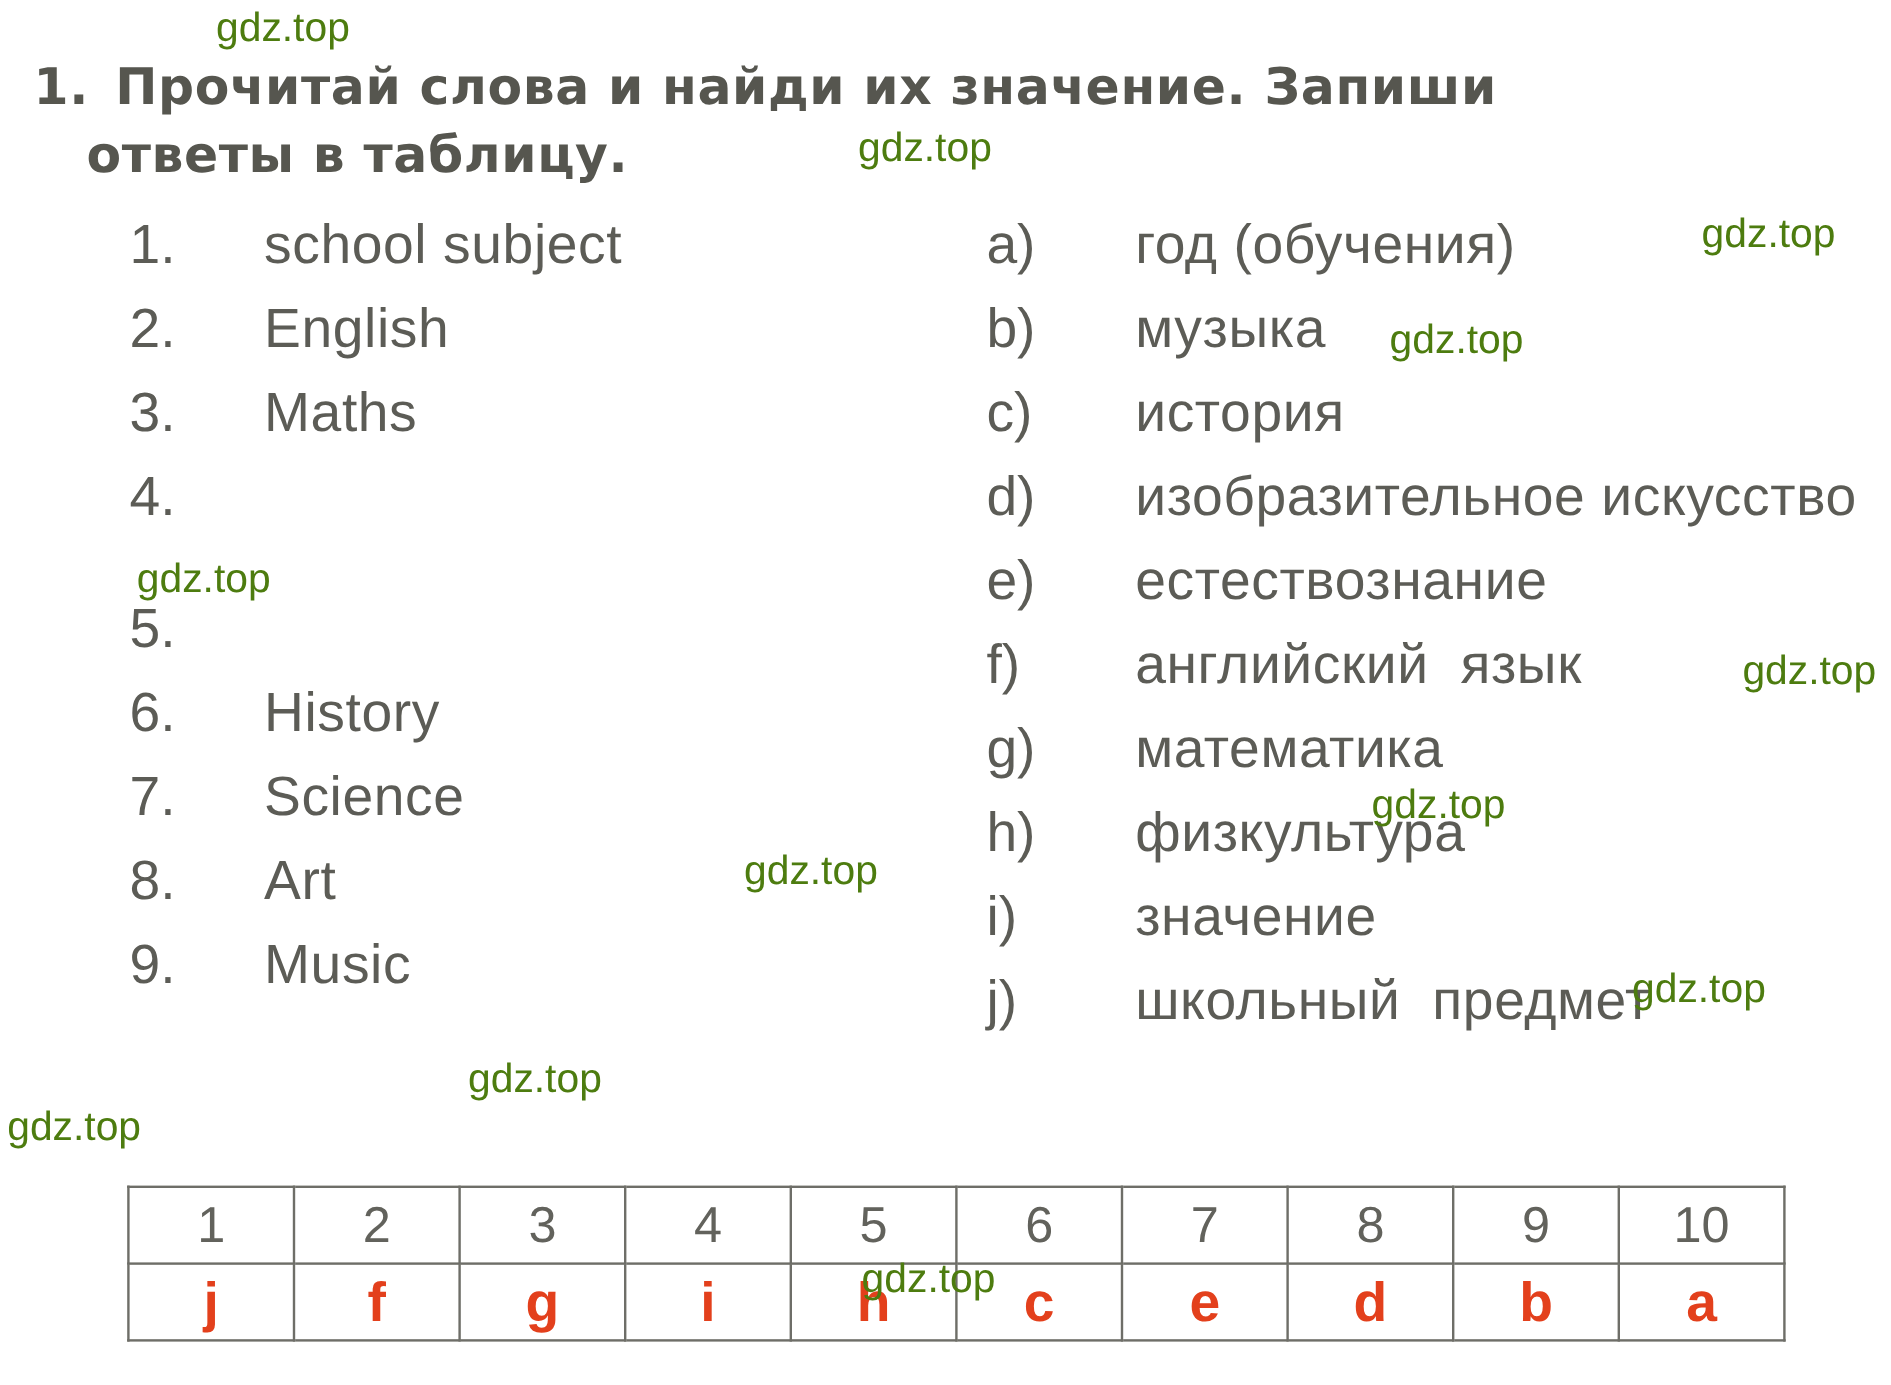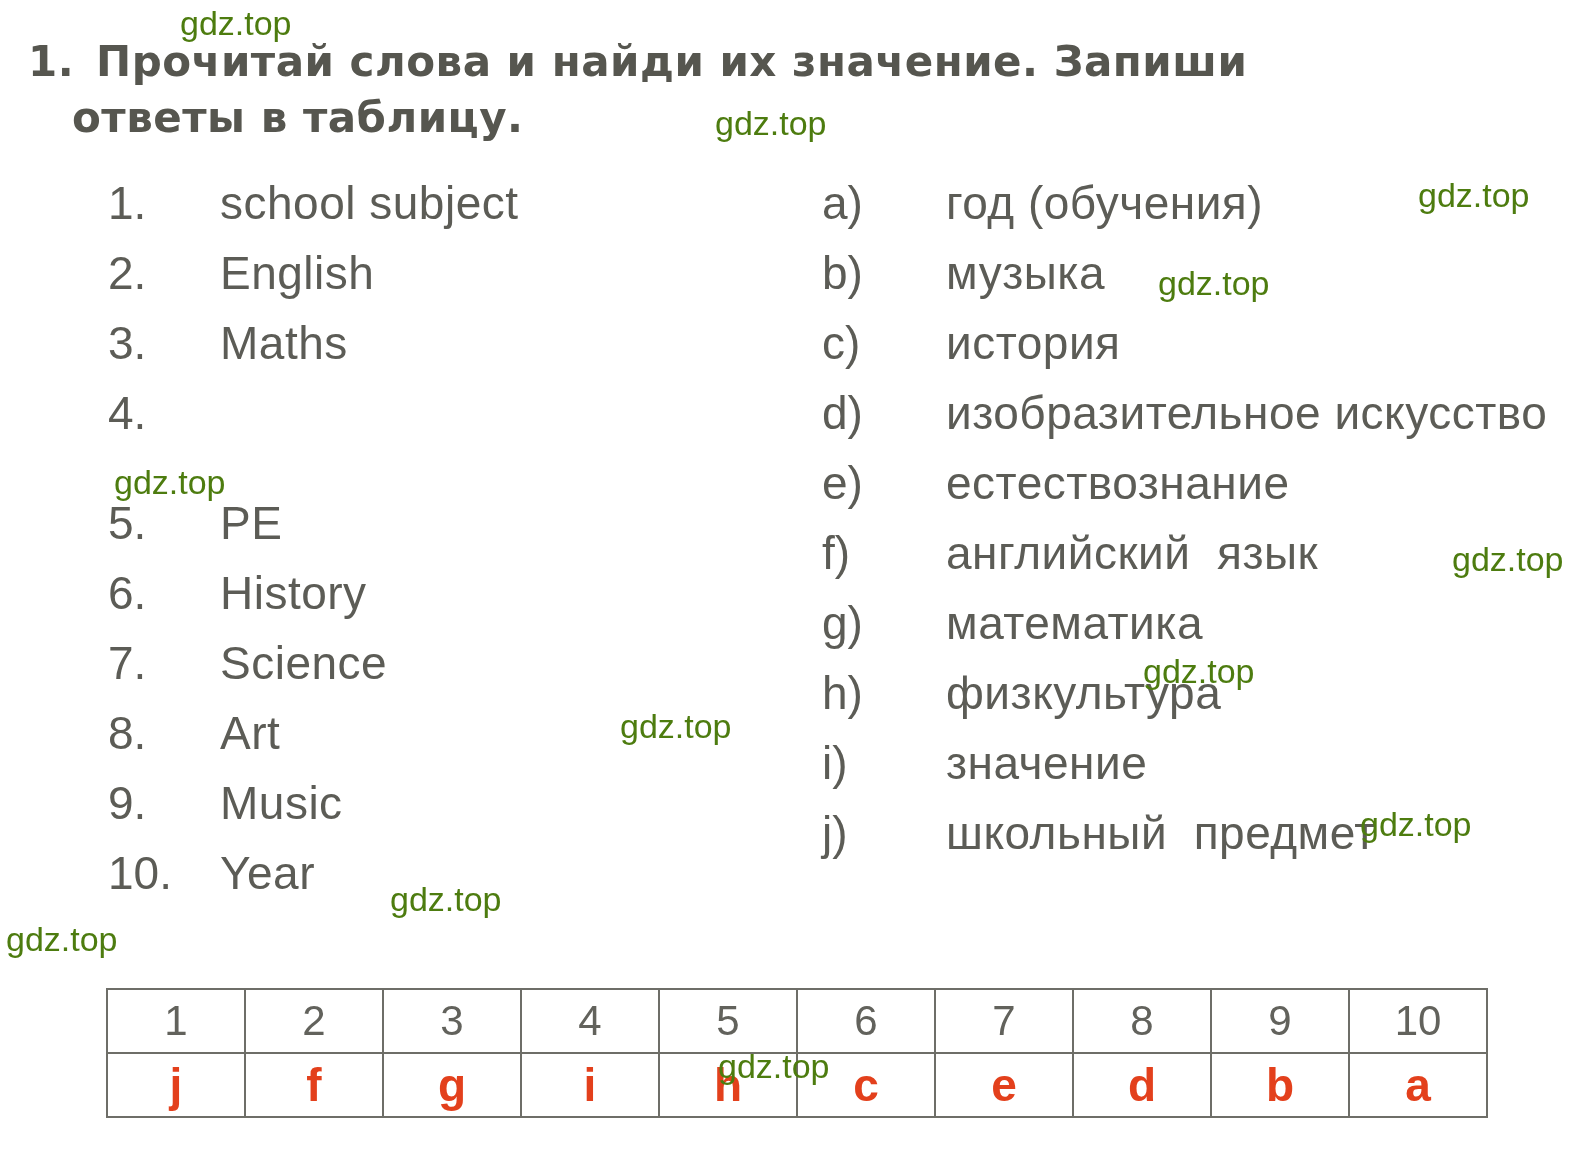--- a/index.html
+++ b/index.html
@@ -14,21 +14,21 @@
     overflow: hidden;
     font-family: "Liberation Sans", sans-serif;
     color: #5a5a55;
     -webkit-font-smoothing: antialiased;
   }
 
   
   #task-heading {
     position: absolute;
     left: 28px;
-    top: 35px;
+    top: 46px;
     width: 1500px;
     font-family: "DejaVu Sans", sans-serif;
     font-weight: bold;
     font-size: 42px;
     line-height: 54px;
     letter-spacing: 0.5px;
     color: #56564f;
   }
   #task-heading .hnum {
     display: inline-block;
@@ -143,41 +143,36 @@
     <div class="entry">
       <span class="marker">3.</span>
       <span class="label">Maths</span>
     </div>
     <div class="entry">
       <span class="marker">4.</span>
     </div>
     <div class="gap-left"></div>
     <div class="entry">
       <span class="marker">5.</span>
-      <span class="label">PE</span>
     </div>
     <div class="entry">
       <span class="marker">6.</span>
       <span class="label">History</span>
     </div>
     <div class="entry">
       <span class="marker">7.</span>
       <span class="label">Science</span>
     </div>
     <div class="entry">
       <span class="marker">8.</span>
       <span class="label">Art</span>
     </div>
     <div class="entry">
       <span class="marker">9.</span>
       <span class="label">Music</span>
-    </div>
-    <div class="entry">
-      <span class="marker">10.</span>
-      <span class="label">Year</span>
     </div>
   </div>
 
   <div class="col" id="right-col">
     <div class="entry">
       <span class="marker">a)</span>
       <span class="label">год (обучения)</span>
     </div>
     <div class="entry">
       <span class="marker">b)</span>

